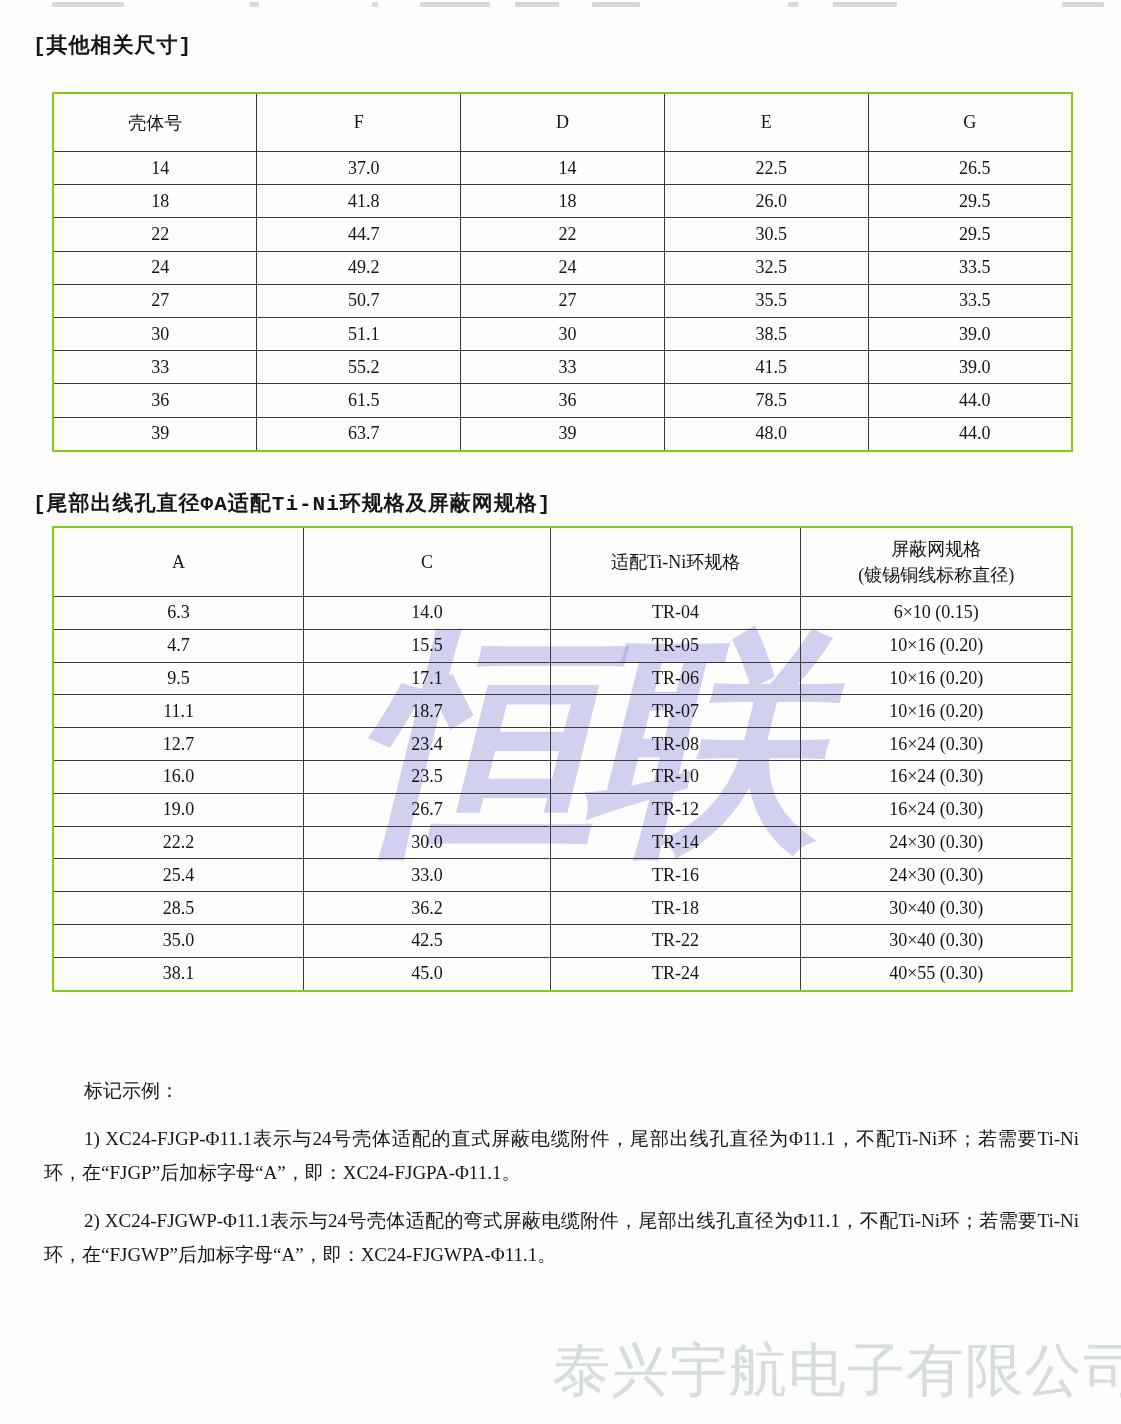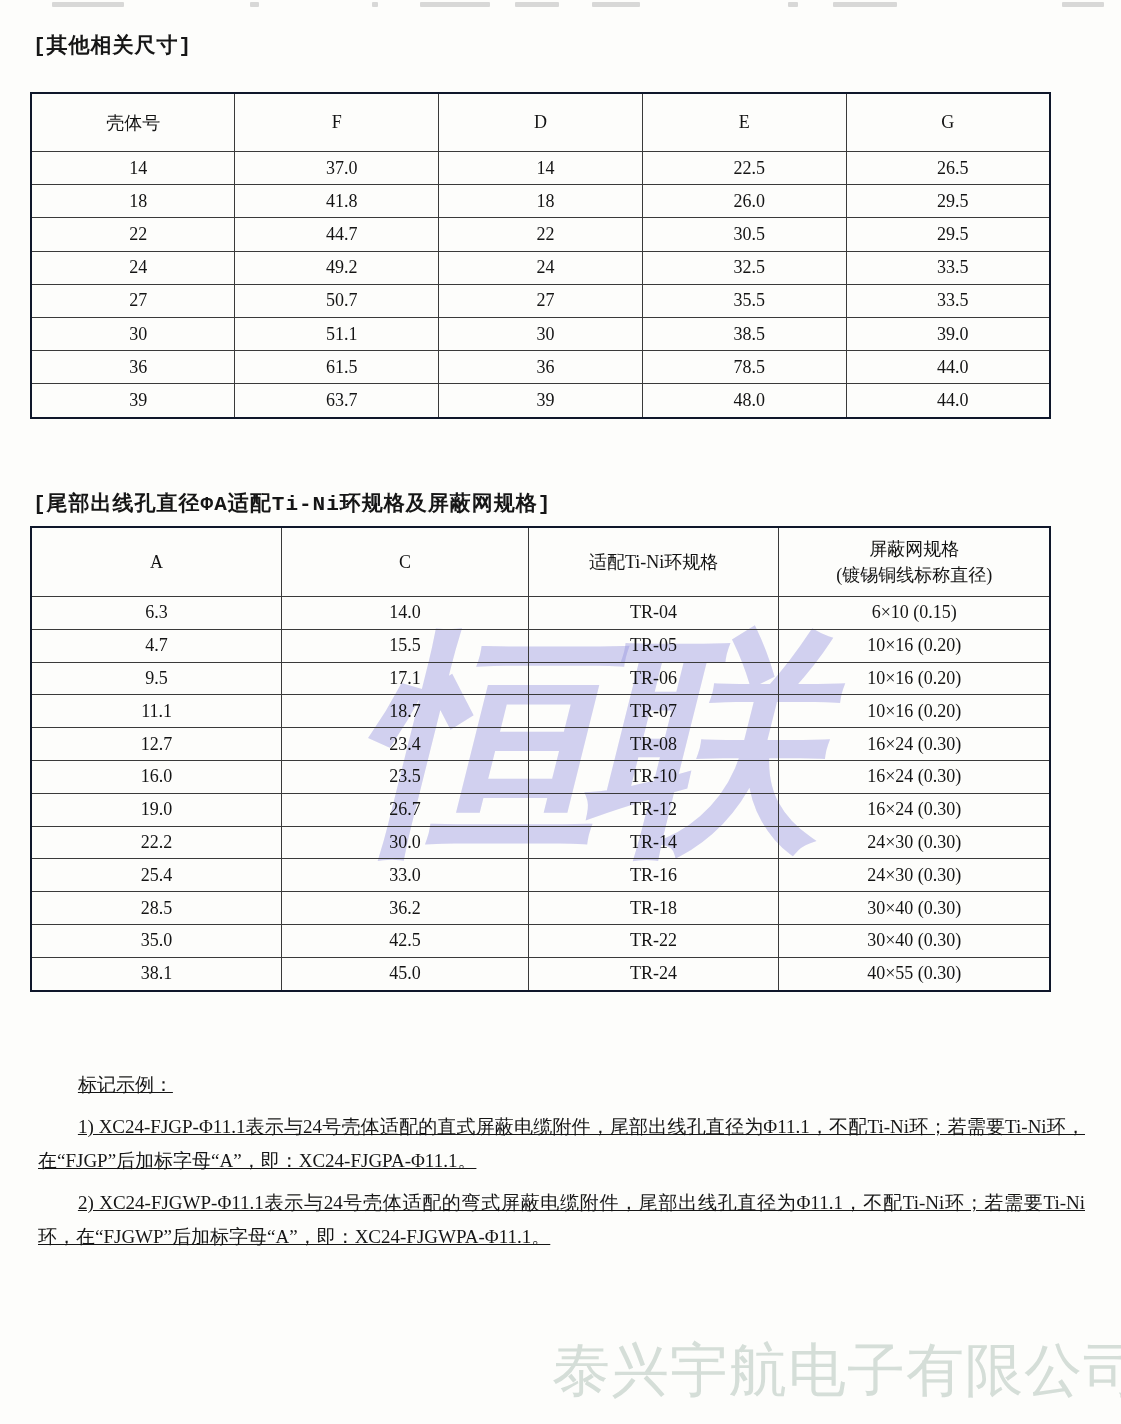--- a/index.html
+++ b/index.html
@@ -28,24 +28,24 @@
   .section-title {
     position:absolute; left:33px;
     font-family:Liberation Mono, monospace;
     font-size:21px; font-weight:600; letter-spacing:1px;
     color:#161616; z-index:3;
   }
   #title1 { top:31px; }
   #title2 { top:489px; }
 
   table.doc-table {
-    position:absolute; left:30px; width:1021px;
+    position:absolute; left:52px; width:1021px;
     border-collapse:collapse; table-layout:fixed;
     z-index:2; background:transparent;
-    border:2px solid #0f172a;
+    border:2px solid #84cc16;
   }
   #table1 { top:92px; }
   #table2 { top:526px; }
   .doc-table th, .doc-table td {
     border:1.6px solid #3a3a3a;
     text-align:center; vertical-align:middle;
     font-size:18px; font-weight:normal;
     color:#141414; background:transparent;
     padding:0 4px;
   }
@@ -57,21 +57,21 @@
   #table2 col.c1 { width:24.6%; }
   #table2 col.c2 { width:24.2%; }
   #table2 col.c3 { width:24.6%; }
   #table2 col.c4 { width:26.6%; }
   .two-line span { display:block; line-height:26px; }
 
   .notes {
     position:absolute; left:30px; top:1060px; width:1063px;
     font-size:19px; line-height:34px; color:#161616; z-index:2;
   }
-  .notes p { margin:8px; text-indent:2.1em; text-align:justify;text-decoration:underline; }
+  .notes p { margin:14px; text-indent:2.1em; text-align:justify; }
 
   .wm-center {
     position:absolute; left:358px; top:566px;
     font-size:238px; line-height:1.1; letter-spacing:-14px;
     font-weight:bold; font-style:italic;
     color:rgba(148,145,221,0.42);
     z-index:1; user-select:none; white-space:nowrap;margin-top:48px;
   }
   .wm-bottom {
     position:absolute; left:552px; top:1332px;
@@ -161,20 +161,27 @@
       </tr>
 
       <tr>
         <td>30</td>
         <td>51.1</td>
         <td>30</td>
         <td>38.5</td>
         <td>39.0</td>
       </tr>
 
+      <tr>
+        <td>33</td>
+        <td>55.2</td>
+        <td>33</td>
+        <td>41.5</td>
+        <td>39.0</td>
+      </tr>
 
       <tr>
         <td>36</td>
         <td>61.5</td>
         <td>36</td>
         <td>78.5</td>
         <td>44.0</td>
       </tr>
 
       <tr>

